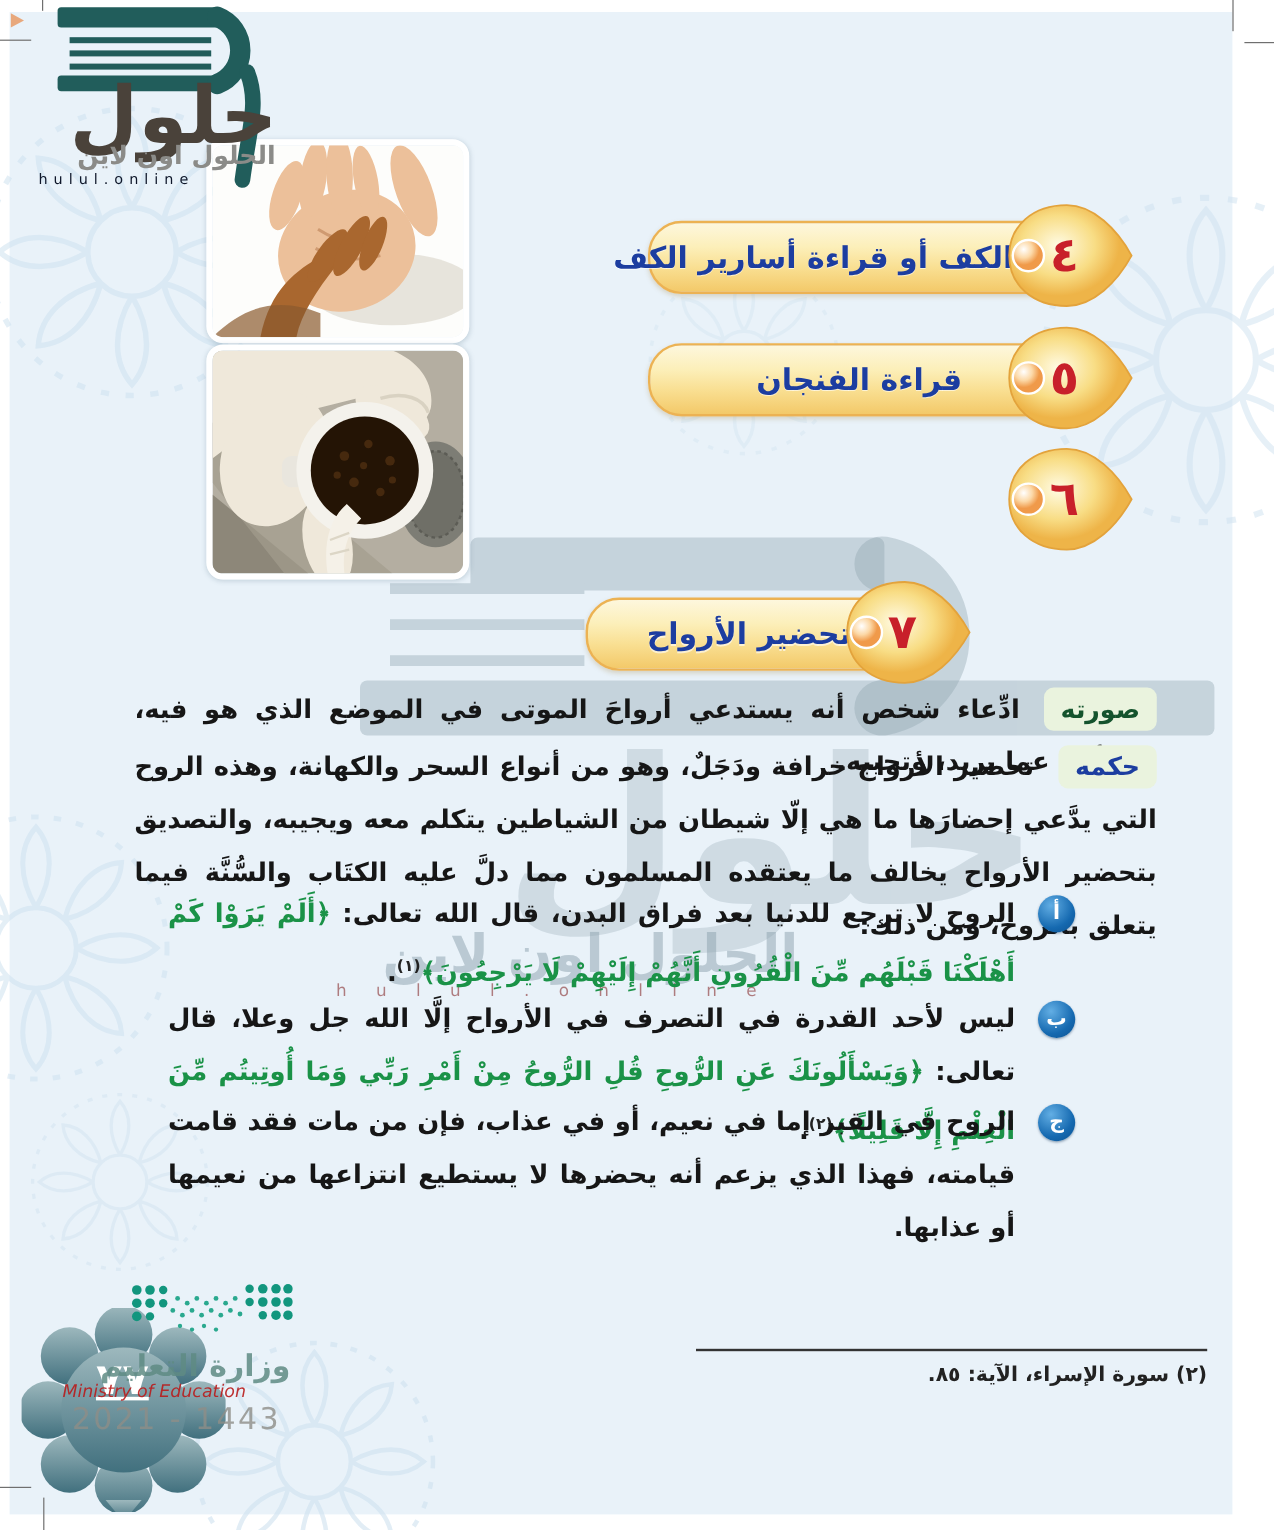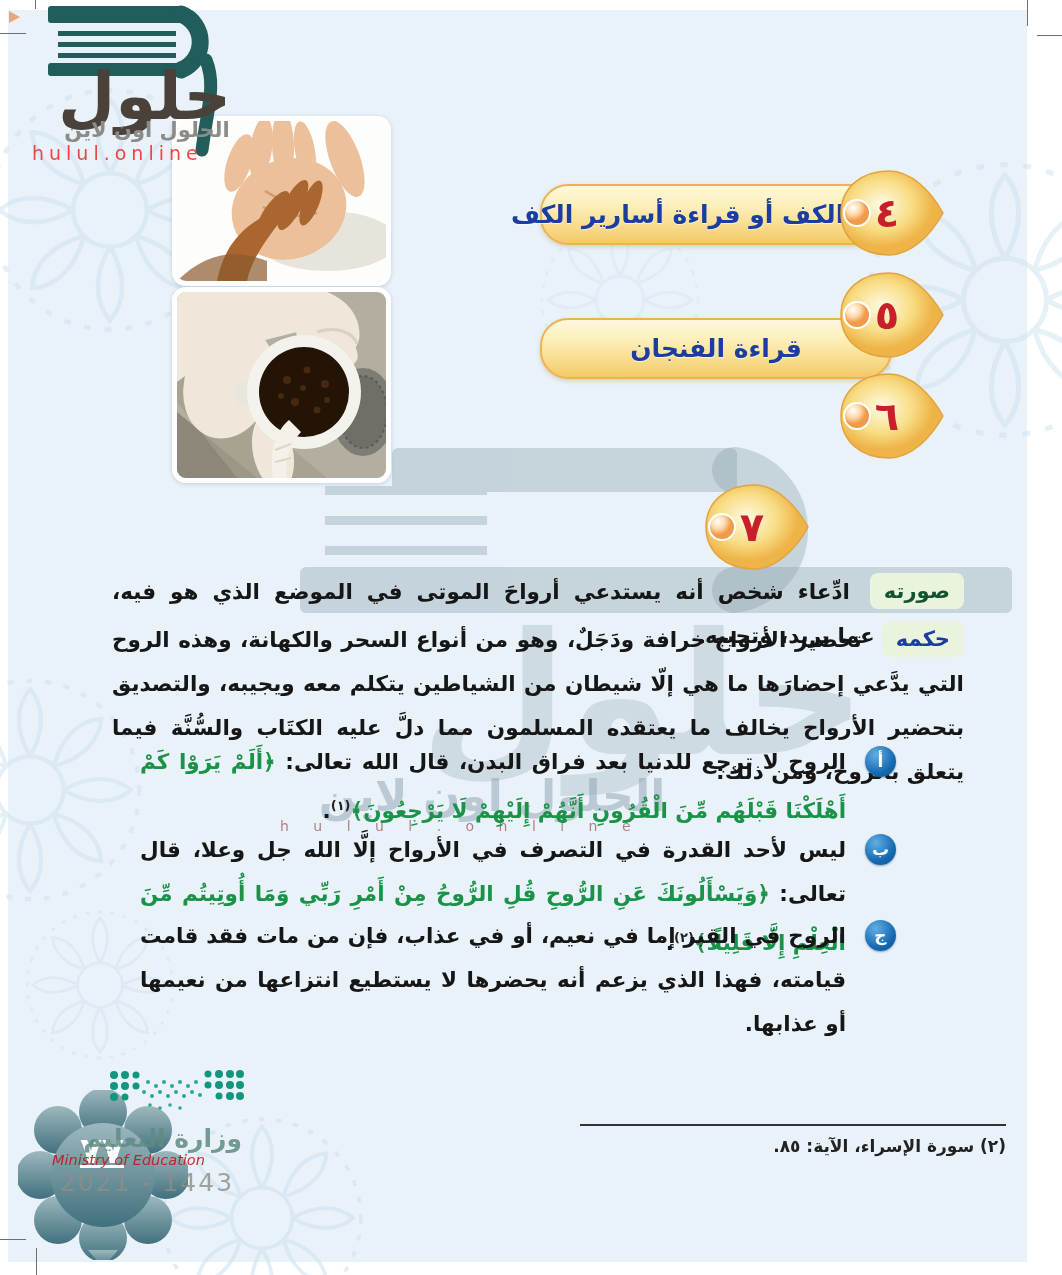--- a/index.html
+++ b/index.html
@@ -14,21 +14,21 @@
   .page-bg{left:8px;top:10px;width:1019px;height:1252px;background:#e9f2f9;z-index:0;}
   .orn-layer{left:0;top:0;width:1062px;height:1275px;z-index:1;pointer-events:none;}
 
   
   .crop{background:#6f6f6f;z-index:9;}
 
   
   .logo-block{left:10px;top:0;width:340px;height:180px;z-index:6;}
   .logo-title{position:absolute;left:48px;top:58px;font-size:66px;font-weight:bold;color:#4a423a;direction:rtl;letter-spacing:1px;}
   .logo-sub-ar{position:absolute;left:22px;top:118px;width:230px;font-size:21px;color:#8b8b88;direction:rtl;text-align:center;font-weight:bold;}
-  .logo-sub-en{position:absolute;left:22px;top:142px;font-size:19px;color:#ef4444;letter-spacing:5px;}
+  .logo-sub-en{position:absolute;left:22px;top:142px;font-size:12px;color:#0f172a;letter-spacing:5px;}
 
   
   .photo{border:5px solid #ffffff;border-radius:14px;overflow:hidden;z-index:5;box-shadow:0 1px 4px rgba(80,110,130,.25);}
   .photo1{left:172px;top:116px;width:209px;height:160px;}
   .photo2{left:172px;top:287px;width:209px;height:186px;}
   .photo svg{display:block;}
 
   
   .banner{z-index:5;height:90px;}
   .banner .pill{
@@ -241,39 +241,42 @@
           <stop offset="100%" stop-color="#f09a4a"></stop>
         </radialGradient>
     </defs>
     <path d="M56,3 C28,3 8,20 8,45 C8,70 28,87 56,87 C78,87 98,67 110,45 C98,23 78,3 56,3 Z" fill="url(#leaf1)" stroke="#e3a33c" stroke-width="1.5"></path>
     <circle cx="24" cy="45" r="13" fill="url(#ball)" stroke="#ffffff" stroke-width="2"></circle>
   </svg>
   <div class="badge-num" style="right:28px;top:22px;width:60px;">٤</div>
 </div>
 
 <div class="abs banner" style="left:540px;top:270px;width:405px;">
-  <div class="pill" style="width:348px;margin-top:32px;">
+  <div class="pill" style="width:348px;">
       <span>قراءة الفنجان</span>
     </div>
   <svg class="badge" style="right:0;" width="112" height="90" viewBox="0 0 112 90">
     <path d="M56,3 C28,3 8,20 8,45 C8,70 28,87 56,87 C78,87 98,67 110,45 C98,23 78,3 56,3 Z" fill="url(#leaf1)" stroke="#e3a33c" stroke-width="1.5"></path>
     <circle cx="24" cy="45" r="13" fill="url(#ball)" stroke="#ffffff" stroke-width="2"></circle>
   </svg>
   <div class="badge-num" style="right:28px;top:22px;width:60px;">٥</div>
 </div>
 
 <div class="abs banner" style="left:540px;top:371px;width:405px;">
   <svg class="badge" style="right:0;" width="112" height="90" viewBox="0 0 112 90">
     <path d="M56,3 C28,3 8,20 8,45 C8,70 28,87 56,87 C78,87 98,67 110,45 C98,23 78,3 56,3 Z" fill="url(#leaf1)" stroke="#e3a33c" stroke-width="1.5"></path>
     <circle cx="24" cy="45" r="13" fill="url(#ball)" stroke="#ffffff" stroke-width="2"></circle>
   </svg>
   <div class="badge-num" style="right:28px;top:22px;width:60px;">٦</div>
 </div>
 
 <div class="abs banner" style="left:488px;top:482px;width:322px;">
+  <div class="pill" style="width:268px;">
+      <span>تحضير الأرواح</span>
+    </div>
   <svg class="badge" style="right:0;" width="112" height="90" viewBox="0 0 112 90">
     <path d="M56,3 C28,3 8,20 8,45 C8,70 28,87 56,87 C78,87 98,67 110,45 C98,23 78,3 56,3 Z" fill="url(#leaf1)" stroke="#e3a33c" stroke-width="1.5"></path>
     <circle cx="24" cy="45" r="13" fill="url(#ball)" stroke="#ffffff" stroke-width="2"></circle>
   </svg>
   <div class="badge-num" style="right:28px;top:22px;width:60px;">٧</div>
 </div>
 
 <div class="abs para" style="left:112px;top:570px;width:852px;">
   <span class="tag tag-red">صورته</span>
   <span>ادِّعاء شخص أنه يستدعي أرواحَ الموتى في الموضع الذي هو فيه، ويسألها عما يريد، وتجيبه.</span>

